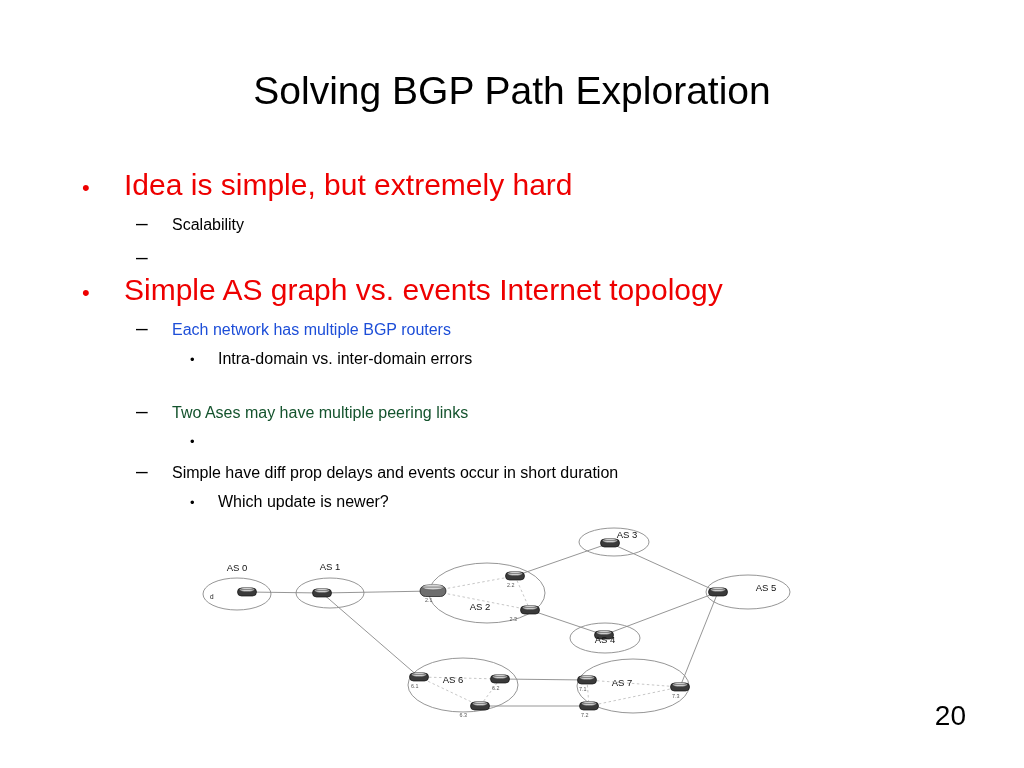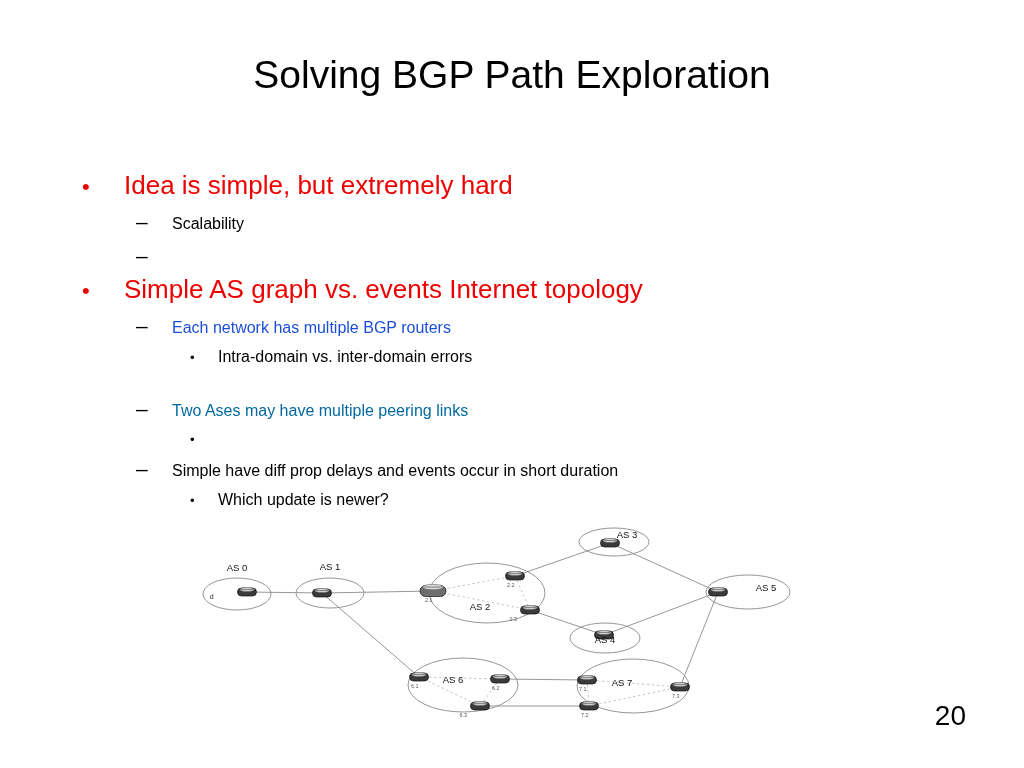--- a/index.html
+++ b/index.html
@@ -19,21 +19,21 @@
     position: absolute;
     inset: 0;
     background: #ffffff;
   }
 
   
   .slide-title {
     position: absolute;
     left: 0;
     right: 0;
-    top: 52px;
+    top: 68px;
     text-align: center;
     font-size: 39px;
     line-height: 46px;
     font-weight: 400;
     letter-spacing: 0px;
     color: #000000;
     white-space: nowrap;
   }
 
   
@@ -62,21 +62,21 @@
     margin-bottom: 2px;
   }
   .lvl1 .bullet-mark {
     width: 42px;
     color: #ee0000;
     font-size: 22px;
     line-height: 34px;
   }
   .lvl1 .bullet-text {
     color: #ee0000;
-    font-size: 26px;
+    font-size: 30px;
     line-height: 34px;
   }
 
   
   .lvl2 {
     margin-bottom: 1px;
   }
   .lvl2 .bullet-mark {
     width: 36px;
     margin-left: 54px;
@@ -155,21 +155,21 @@
       <div class="bullet-row lvl2">
         <span class="bullet-mark" style="color: rgb(0, 0, 0);">–</span>
         <span class="bullet-text" style="color: #1d4ed8; text-align: center;">Each network has multiple BGP routers</span>
       </div>
       <div class="bullet-row lvl3">
         <span class="bullet-mark" style="color: rgb(0, 0, 0);">•</span>
         <span class="bullet-text" style="color: rgb(0, 0, 0);">Intra-domain vs. inter-domain errors</span>
       </div>
       <div class="bullet-row lvl2">
         <span class="bullet-mark" style="color: rgb(0, 0, 0);">–</span>
-        <span class="bullet-text" style="color: #0369a1; margin-top: 24px;">Two Ases may have multiple peering links</span>
+        <span class="bullet-text" style="color: #14532d; margin-top: 24px;">Two Ases may have multiple peering links</span>
       </div>
       <div class="bullet-row lvl3">
         <span class="bullet-mark" style="color: rgb(0, 0, 0);">•</span>
       </div>
       <div class="bullet-row lvl2">
         <span class="bullet-mark" style="color: rgb(0, 0, 0);">–</span>
         <span class="bullet-text" style="color: rgb(0, 0, 0);">Simple have diff prop delays and events occur in short duration</span>
       </div>
       <div class="bullet-row lvl3">
         <span class="bullet-mark" style="color: rgb(0, 0, 0);">•</span>

